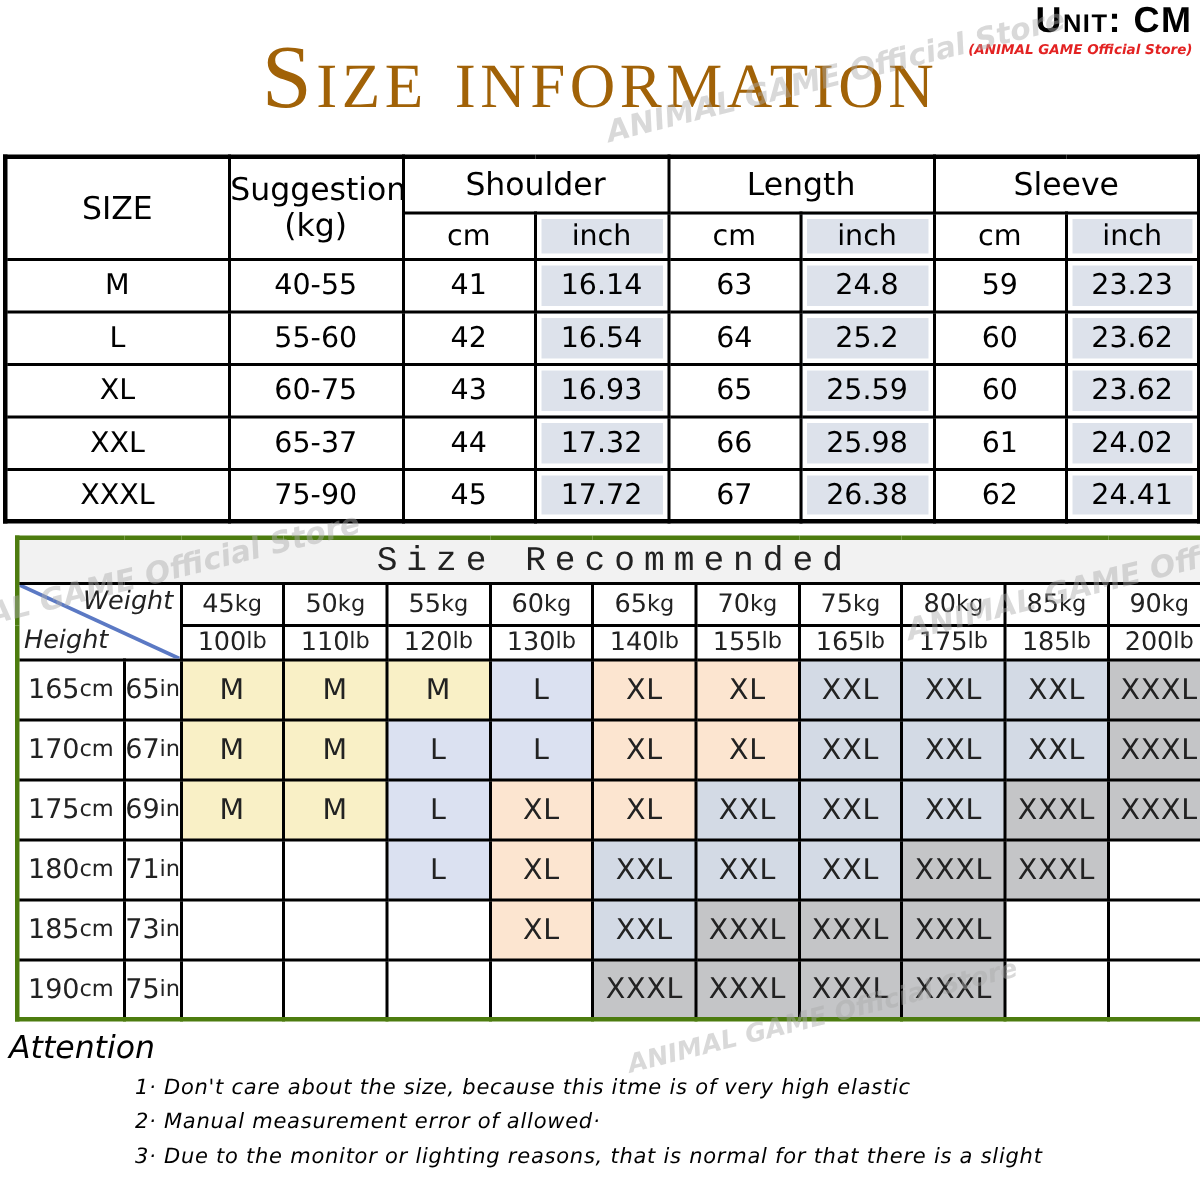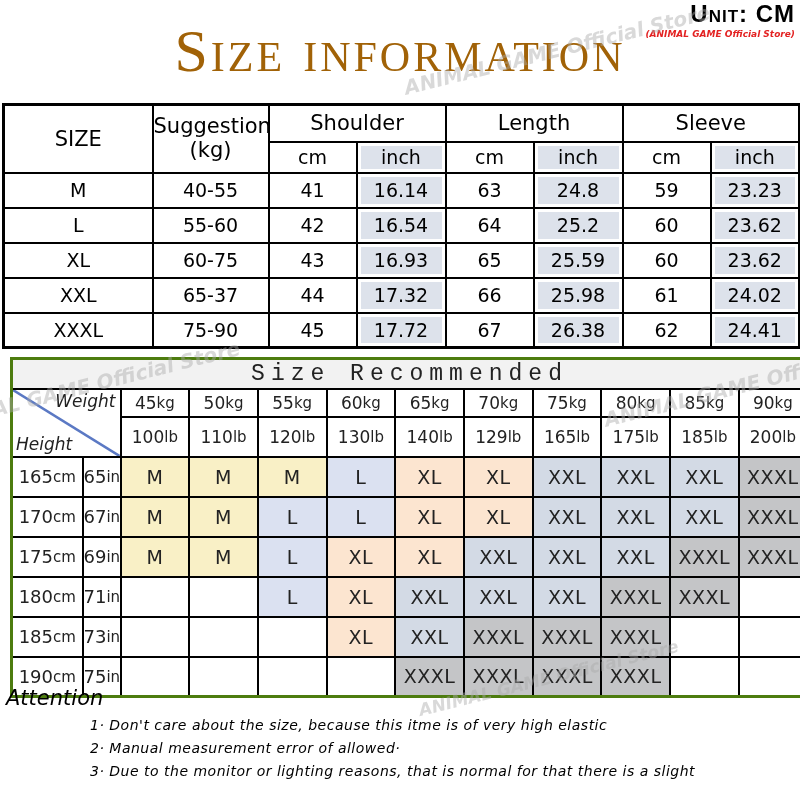--- a/index.html
+++ b/index.html
@@ -35,21 +35,21 @@
 
   
   .rec-table { position:absolute; top:357px; left:10px; width:796px;
                border:3px solid #4d7c0f; }
   .rec-table th, .rec-table td { border:2px solid #000; text-align:center;
                vertical-align:middle; font-weight:400; color:#222; }
   .rec-title { height:30px; background:#f2f2f2;
                font-family:"Liberation Mono", monospace; font-size:23px;
                letter-spacing:6px; font-weight:400; }
   .kg-row th { height:28px; font-size:17px; }
-  .lb-row th { height:40px; font-size:17px; }
+  .lb-row th { height:23px; font-size:17px; }
   .unit { font-size:15px; vertical-align:1px; }
   .rec-table tbody th { font-size:18px; font-weight:400; }
   .rec-table tbody td { height:40px; font-size:19px; letter-spacing:0.5px; }
   .diag { position:relative; padding:0; }
   .diag svg { position:absolute; left:0; top:0; width:100%; height:100%; }
   .diag .w-label { position:absolute; top:1px; right:4px; font-style:italic; font-size:17px; }
   .diag .h-label { position:absolute; bottom:2px; left:3px; font-style:italic; font-size:17px; }
 
   
   .attention { position:absolute; top:686px; left:6px; width:780px;
@@ -186,21 +186,21 @@
           <th><span>80</span><span class="unit">kg</span></th>
           <th><span>85</span><span class="unit">kg</span></th>
           <th><span>90</span><span class="unit">kg</span></th>
         </tr>
       <tr class="lb-row">
           <th><span>100</span><span class="unit">lb</span></th>
           <th><span>110</span><span class="unit">lb</span></th>
           <th><span>120</span><span class="unit">lb</span></th>
           <th><span>130</span><span class="unit">lb</span></th>
           <th><span>140</span><span class="unit">lb</span></th>
-          <th><span>129</span><span class="unit">lb</span></th>
+          <th><span>155</span><span class="unit">lb</span></th>
           <th><span>165</span><span class="unit">lb</span></th>
           <th><span>175</span><span class="unit">lb</span></th>
           <th><span>185</span><span class="unit">lb</span></th>
           <th><span>200</span><span class="unit">lb</span></th>
         </tr>
     </thead>
     <tbody>
         <tr>
           <th><span>165</span><span class="unit">cm</span></th>
           <th><span>65</span><span class="unit">in</span></th>

